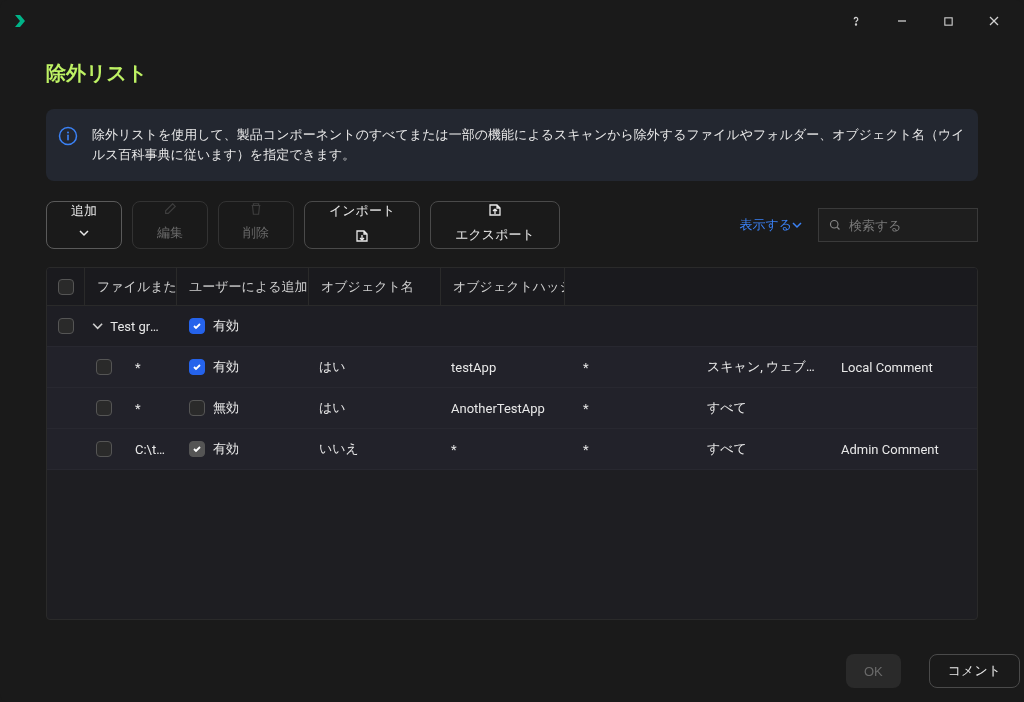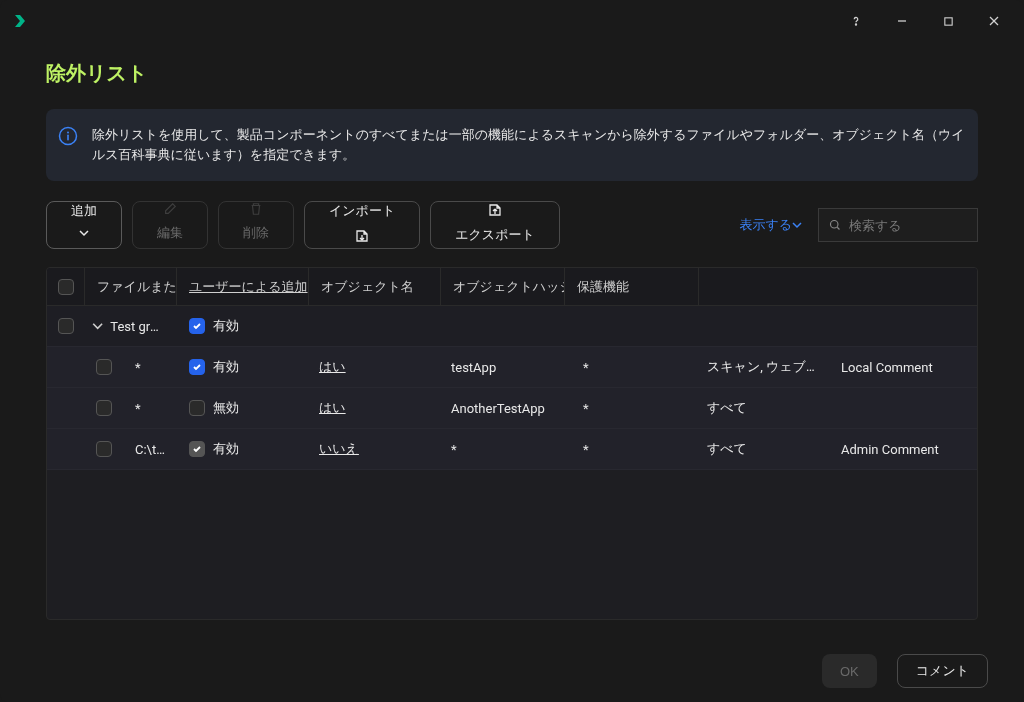--- a/index.html
+++ b/index.html
@@ -155,21 +155,21 @@
   font-size: 13px;
   border-right: 1px solid #2a2a2a;
   overflow: hidden;
   white-space: nowrap;
   text-overflow: ellipsis;
 }
 .th:last-child { border-right: none; }
 .col-check { width: 38px; justify-content: center; padding: 0; }
 .col-file { width: 92px; }
 .col-status { width: 130px; }
-.col-user { width: 132px; text-decoration: underline; }
+.col-user { width: 132px; }
 .col-obj { width: 132px; }
 .col-hash { width: 124px; }
 .col-prot { width: 134px; }
 .col-comment { flex: 1; }
 .col-tail { width: 18px; border-right: none; }
 .table-row {
   display: flex;
   height: 41px;
   border-bottom: 1px solid #282830;
   align-items: center;
@@ -215,22 +215,22 @@
   height: 14px;
   cursor: pointer;
   color: #ccc;
 }
 .ellip { overflow: hidden; text-overflow: ellipsis; white-space: nowrap; }
 .footer {
   height: 62px;
   display: flex;
   align-items: center;
   justify-content: flex-end;
-  padding: 0 36px;
-  gap: 20px;
+  padding: 0 4px;
+  gap: 28px;
 }
 .footer-btn {
   height: 34px;
   padding: 0 18px;
   border-radius: 8px;
   border: 1px solid #4a4a4a;
   background: transparent;
   color: #e8e8e8;
   font-size: 13px;
   cursor: pointer;
@@ -343,21 +343,20 @@
 
     <div class="table-container">
       <div class="table-header">
         <div class="th col-check">
           <span class="checkbox"></span>
         </div>
         <div class="th col-file ellip">ファイルまた...</div>
         <div class="th col-user">ユーザーによる追加</div>
         <div class="th col-obj">オブジェクト名</div>
         <div class="th col-hash">オブジェクトハッシュ</div>
-        <div class="th col-prot">保護機能</div>
         <div class="th col-tail"></div>
       </div>
 
       <div class="table-row group">
         <div class="td col-check">
           <span class="checkbox"></span>
         </div>
         <div class="td col-file" style="gap:6px;padding-left:6px">
           <svg class="chevron" viewBox="0 0 12 12">
               <path d="M2 4 L6 8 L10 4" stroke="currentColor" stroke-width="1.5" fill="none"></path>

